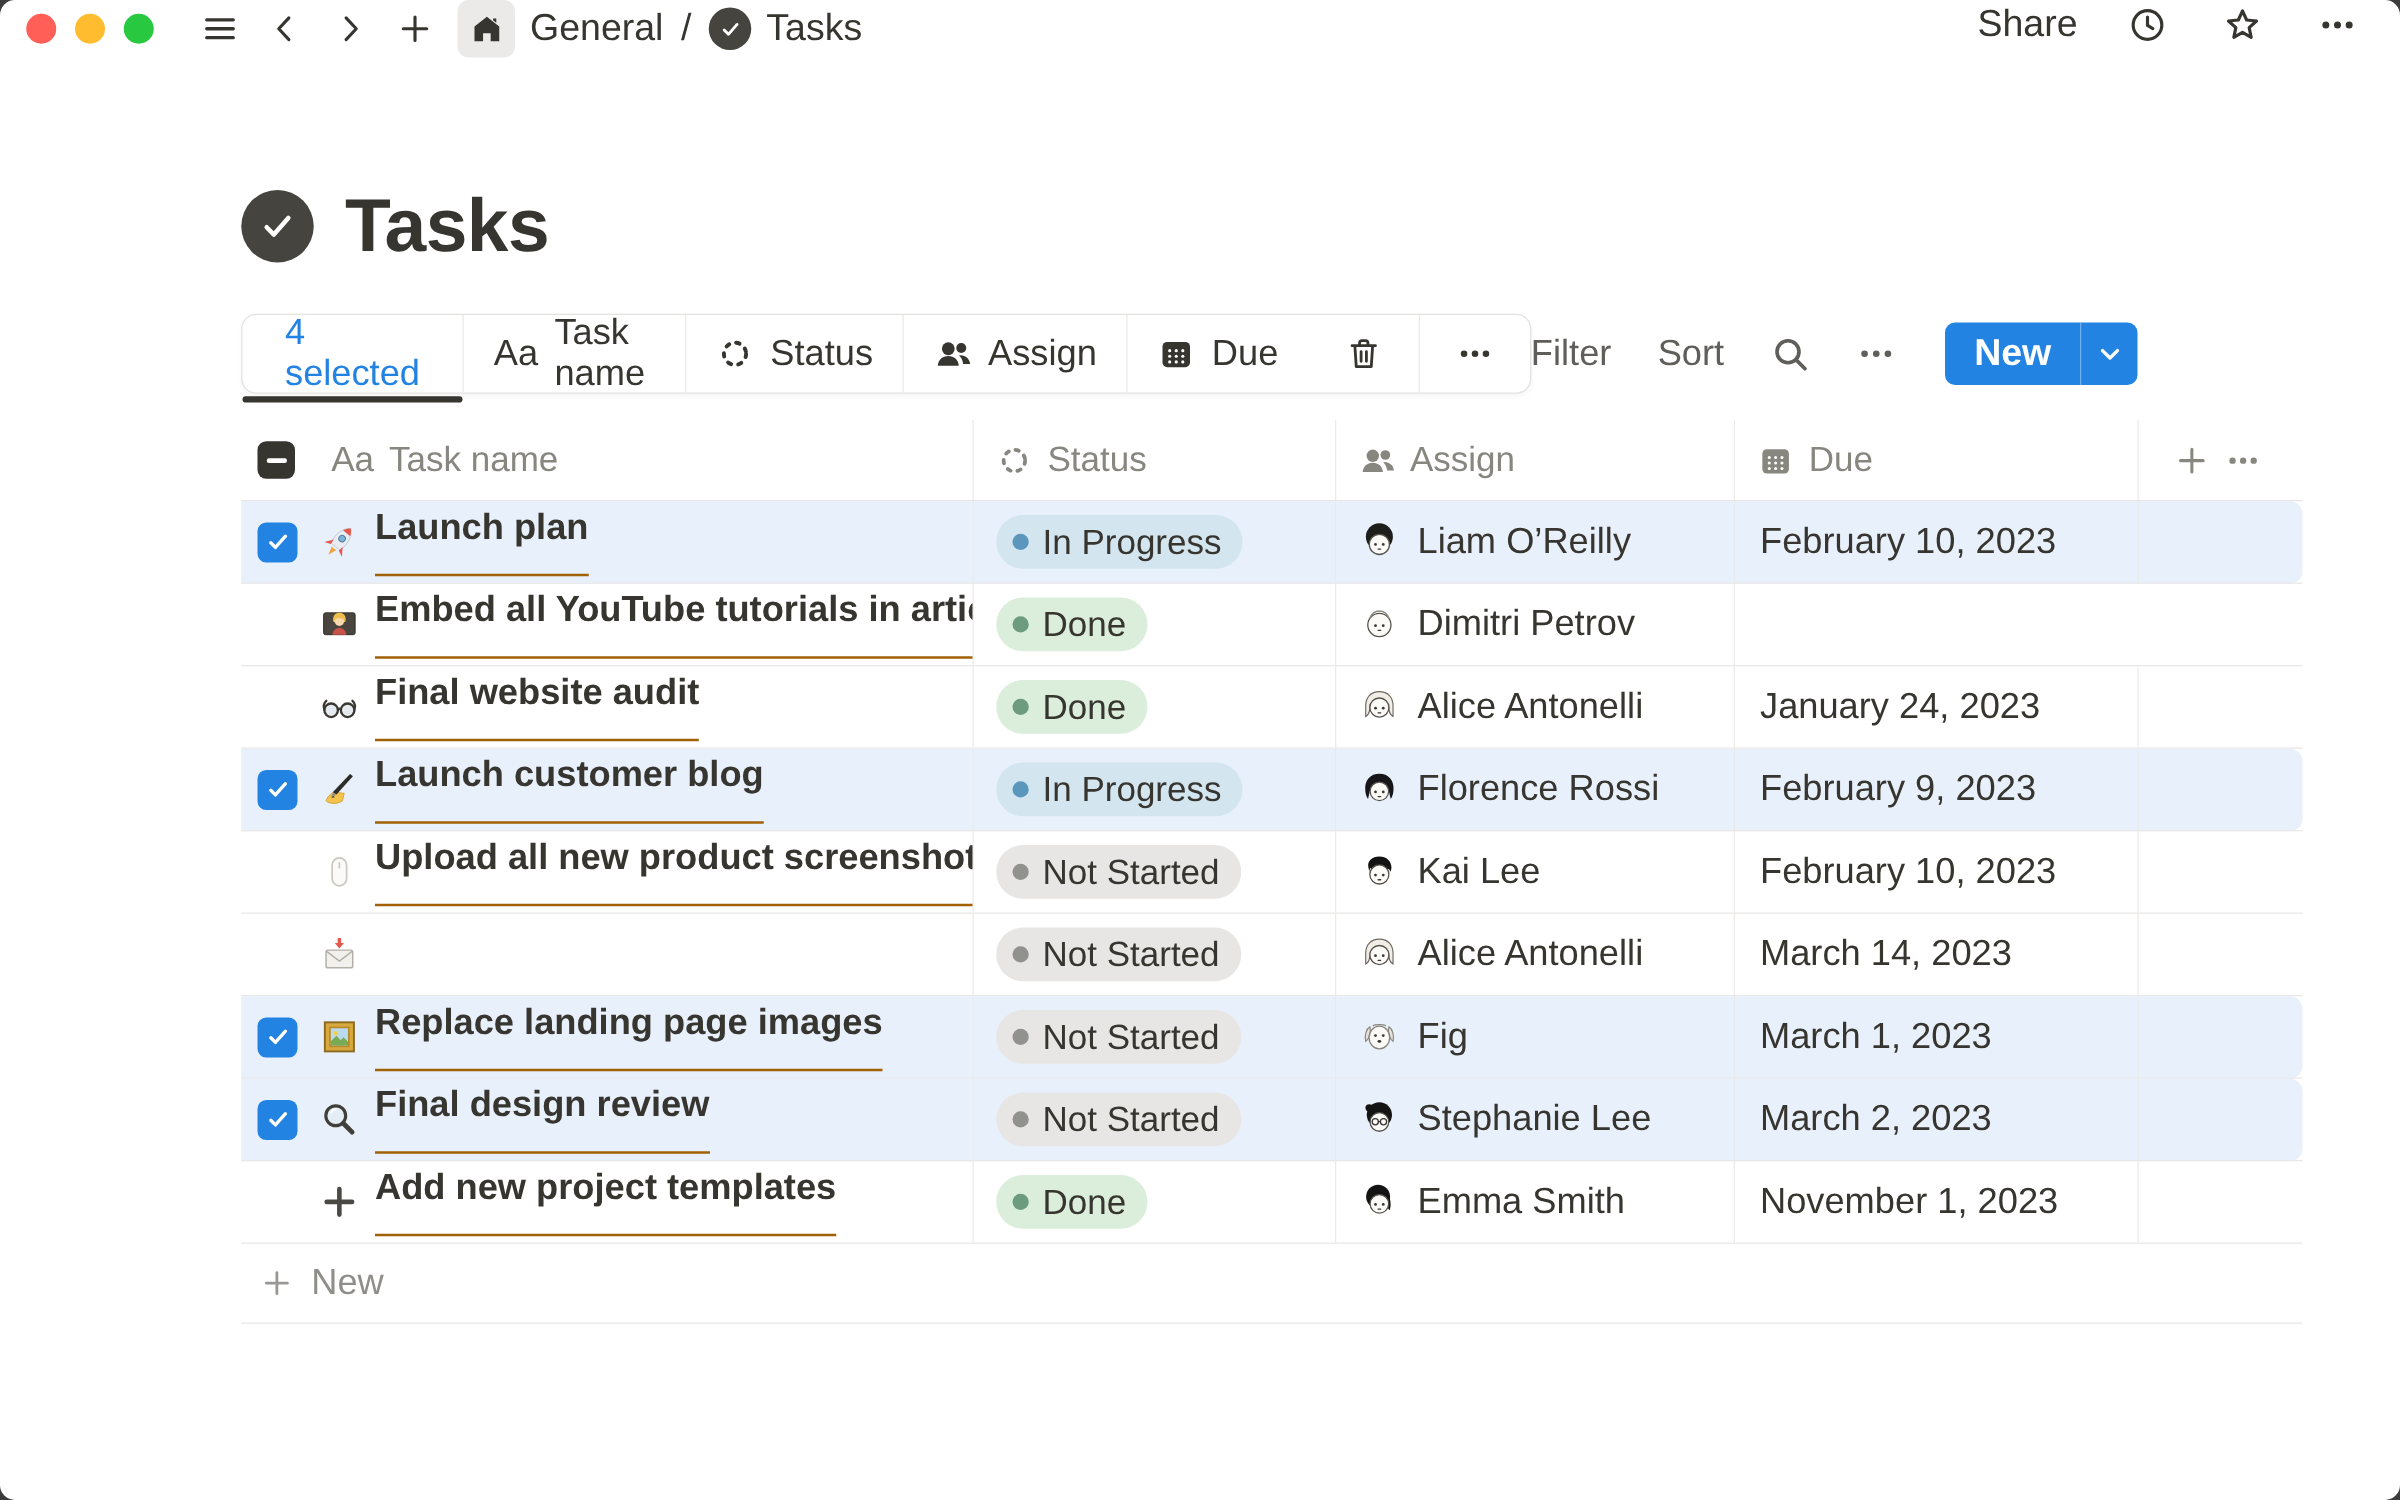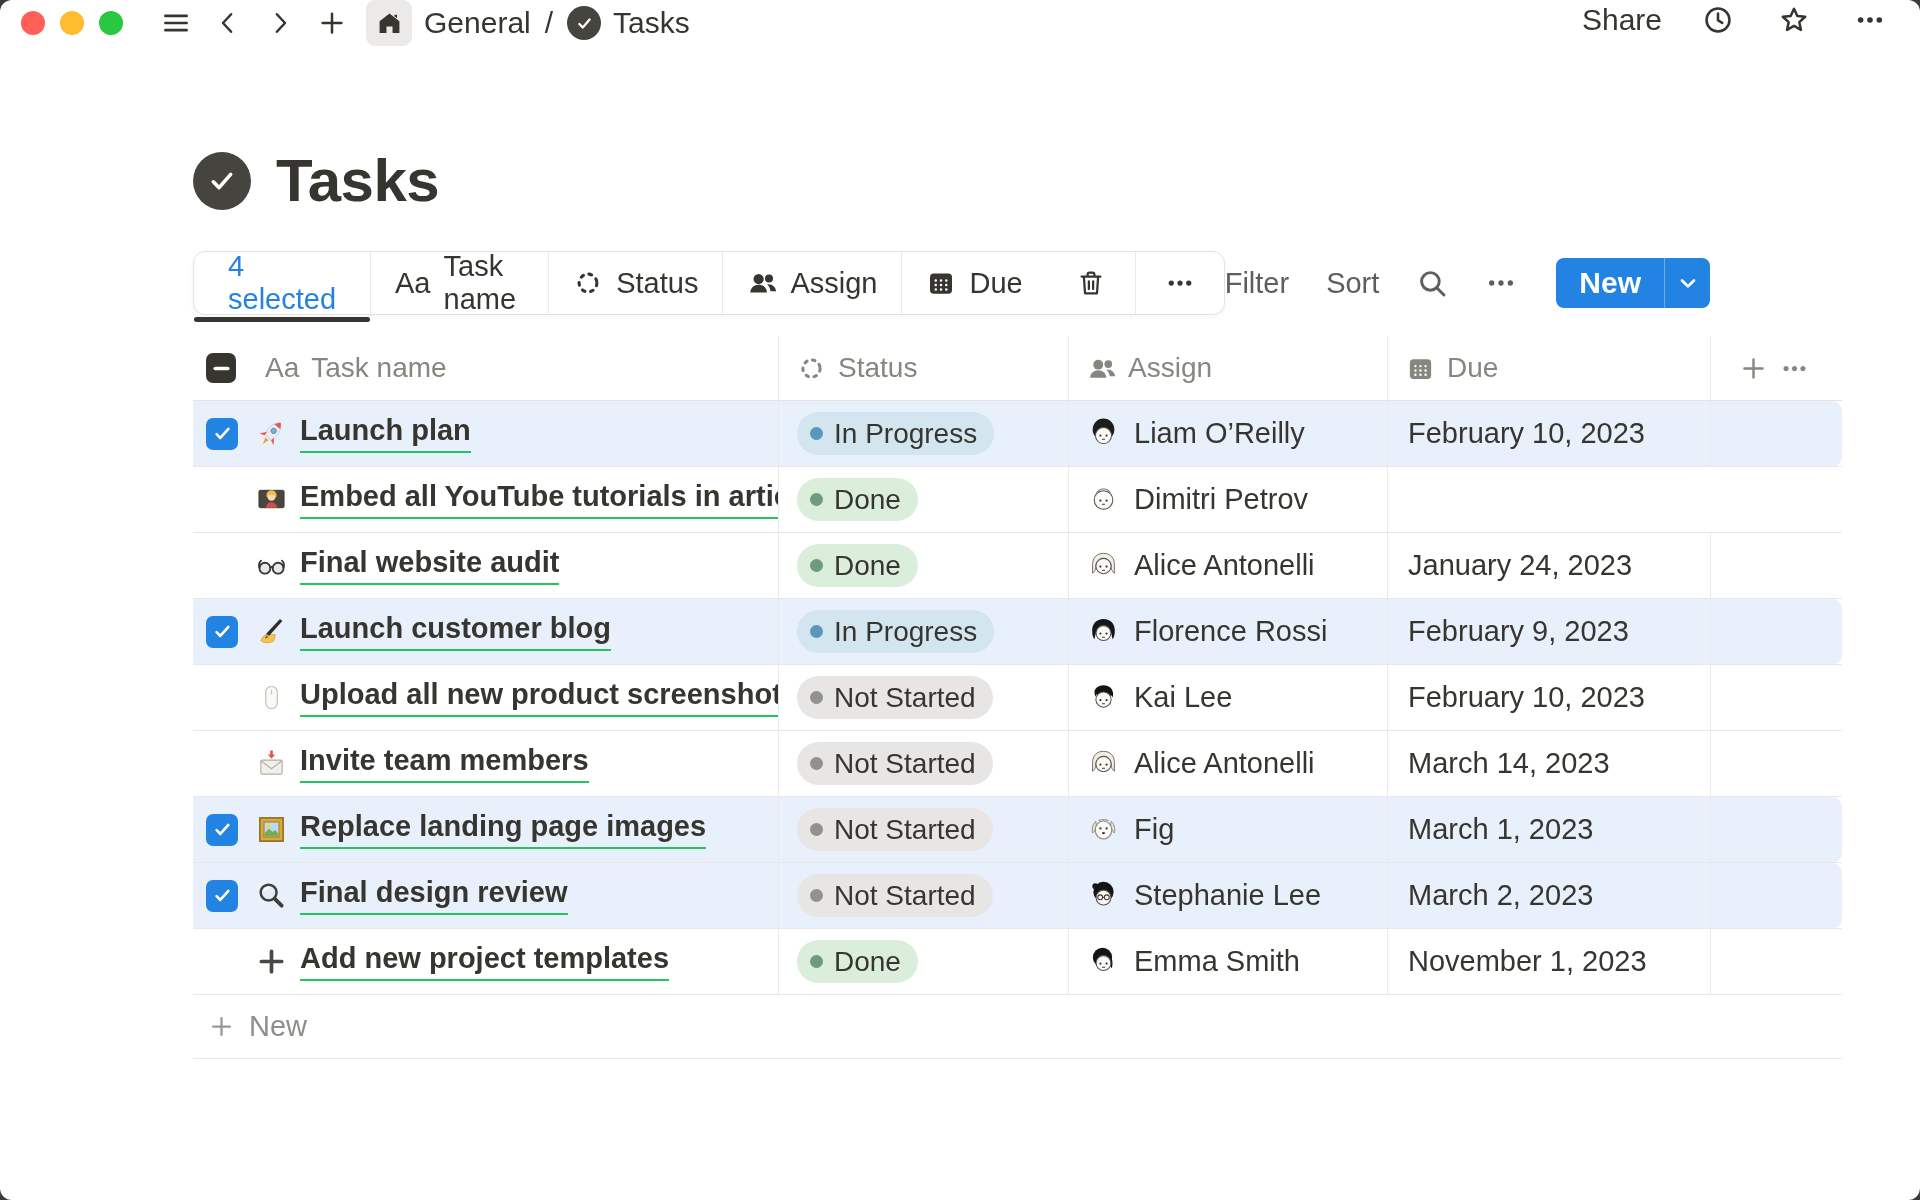--- a/index.html
+++ b/index.html
@@ -65,21 +65,21 @@
   .hx-actions svg{width:30px;height:30px;}
   .row{height:66px;font-size:29px;}
   .row .trow{height:100%;}
   .row.selected{background:var(--selected-row-bg,#e8f0fb);border-top-right-radius:10px;border-bottom-right-radius:10px;}
   .cell-name{padding-left:13px;}
   .cb-slot{width:32px;height:32px;margin-right:18px;flex:none;}
   .checkbox{width:32px;height:32px;border-radius:7px;background:var(--accent,#2383e2);display:flex;align-items:center;justify-content:center;}
   .checkbox svg{width:21px;height:21px;}
   .task-icon{width:31px;height:31px;margin-right:13px;flex:none;}
   .task-icon svg{width:31px;height:31px;}
-  .title-text{font-weight:600;border-bottom:2px solid #22c55e;padding-bottom:4px;line-height:1.15;}
+  .title-text{font-weight:600;border-bottom:2px solid #a16207;padding-bottom:20px;line-height:1.15;}
   .pill{display:inline-flex;align-items:center;gap:11px;height:43px;padding:0 17px 0 13px;border-radius:22px;font-size:28px;color:#37352f;}
   .pill .dot{width:13px;height:13px;border-radius:50%;flex:none;}
   .st-in-progress{background:var(--in-progress-bg,#d3e5ef);}
   .st-in-progress .dot{background:var(--in-progress-dot,#5b97bd);}
   .st-done{background:var(--done-bg,#dbeddb);align-items:center;}
   .st-done .dot{background:var(--done-dot,#6c9b7d);}
   .st-not-started{background:var(--not-started-bg,#e7e6e4);}
   .st-not-started .dot{background:var(--not-started-dot,#91918e);}
   .avatar{width:33px;height:33px;margin-right:14px;flex:none;}
   .avatar svg{width:33px;height:33px;}
@@ -535,21 +535,20 @@
             <div class="trow">
               <div class="cell cell-name">
                 <span class="cb-slot"></span>
                 <span class="task-icon">
                   <svg viewBox="0 0 32 32">
                     <path d="M14.6 2.5h2.8v4.2h2.4L16 11.2l-3.8-4.5h2.4z" fill="#e4584e"></path>
                     <rect x="5" y="12.5" width="22" height="14.5" rx="1.5" fill="#f2f0ec" stroke="#b3afa7" stroke-width="1.2"></rect>
                     <path d="M5.5 13.5L16 21.5l10.5-8" fill="none" stroke="#b3afa7" stroke-width="1.2"></path>
                   </svg>
                 </span>
-                <span class="title-text">Invite team members</span>
               </div>
               <div class="cell">
                 <span class="pill st-not-started">
                   <span class="dot"></span>
                   <span>Not Started</span>
                 </span>
               </div>
               <div class="cell">
                 <span class="avatar">
                   <svg viewBox="0 0 32 32">

